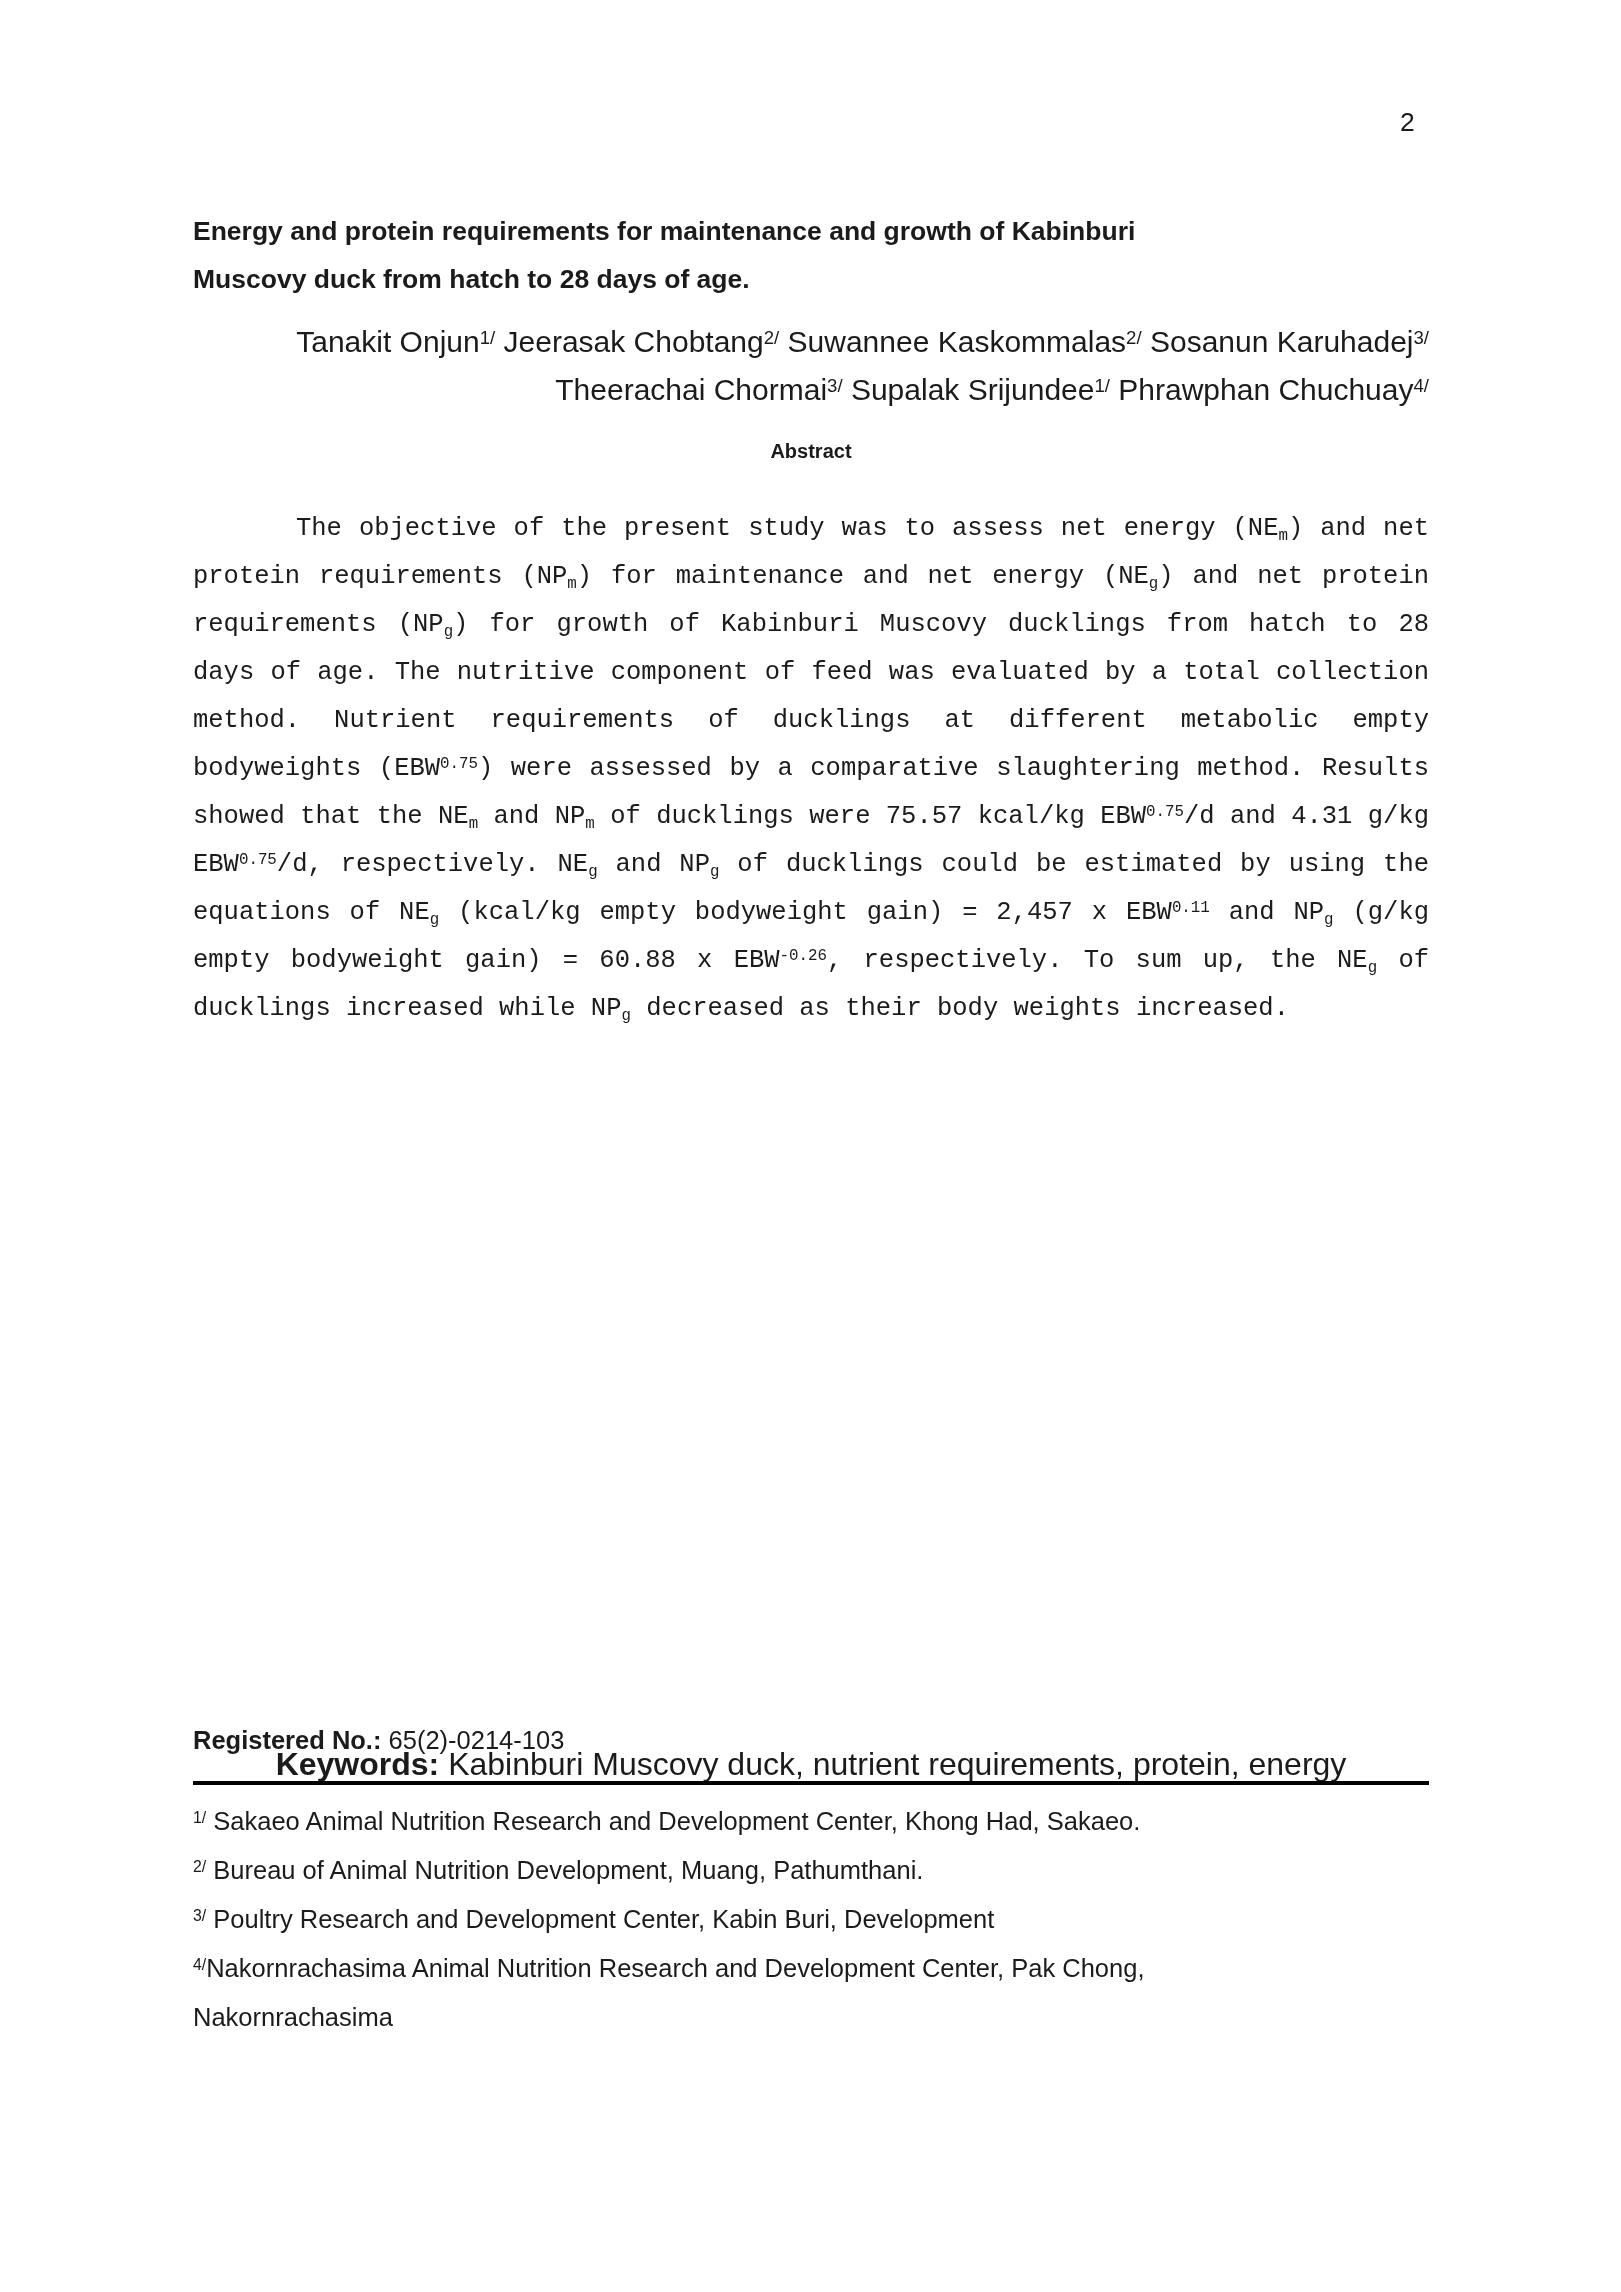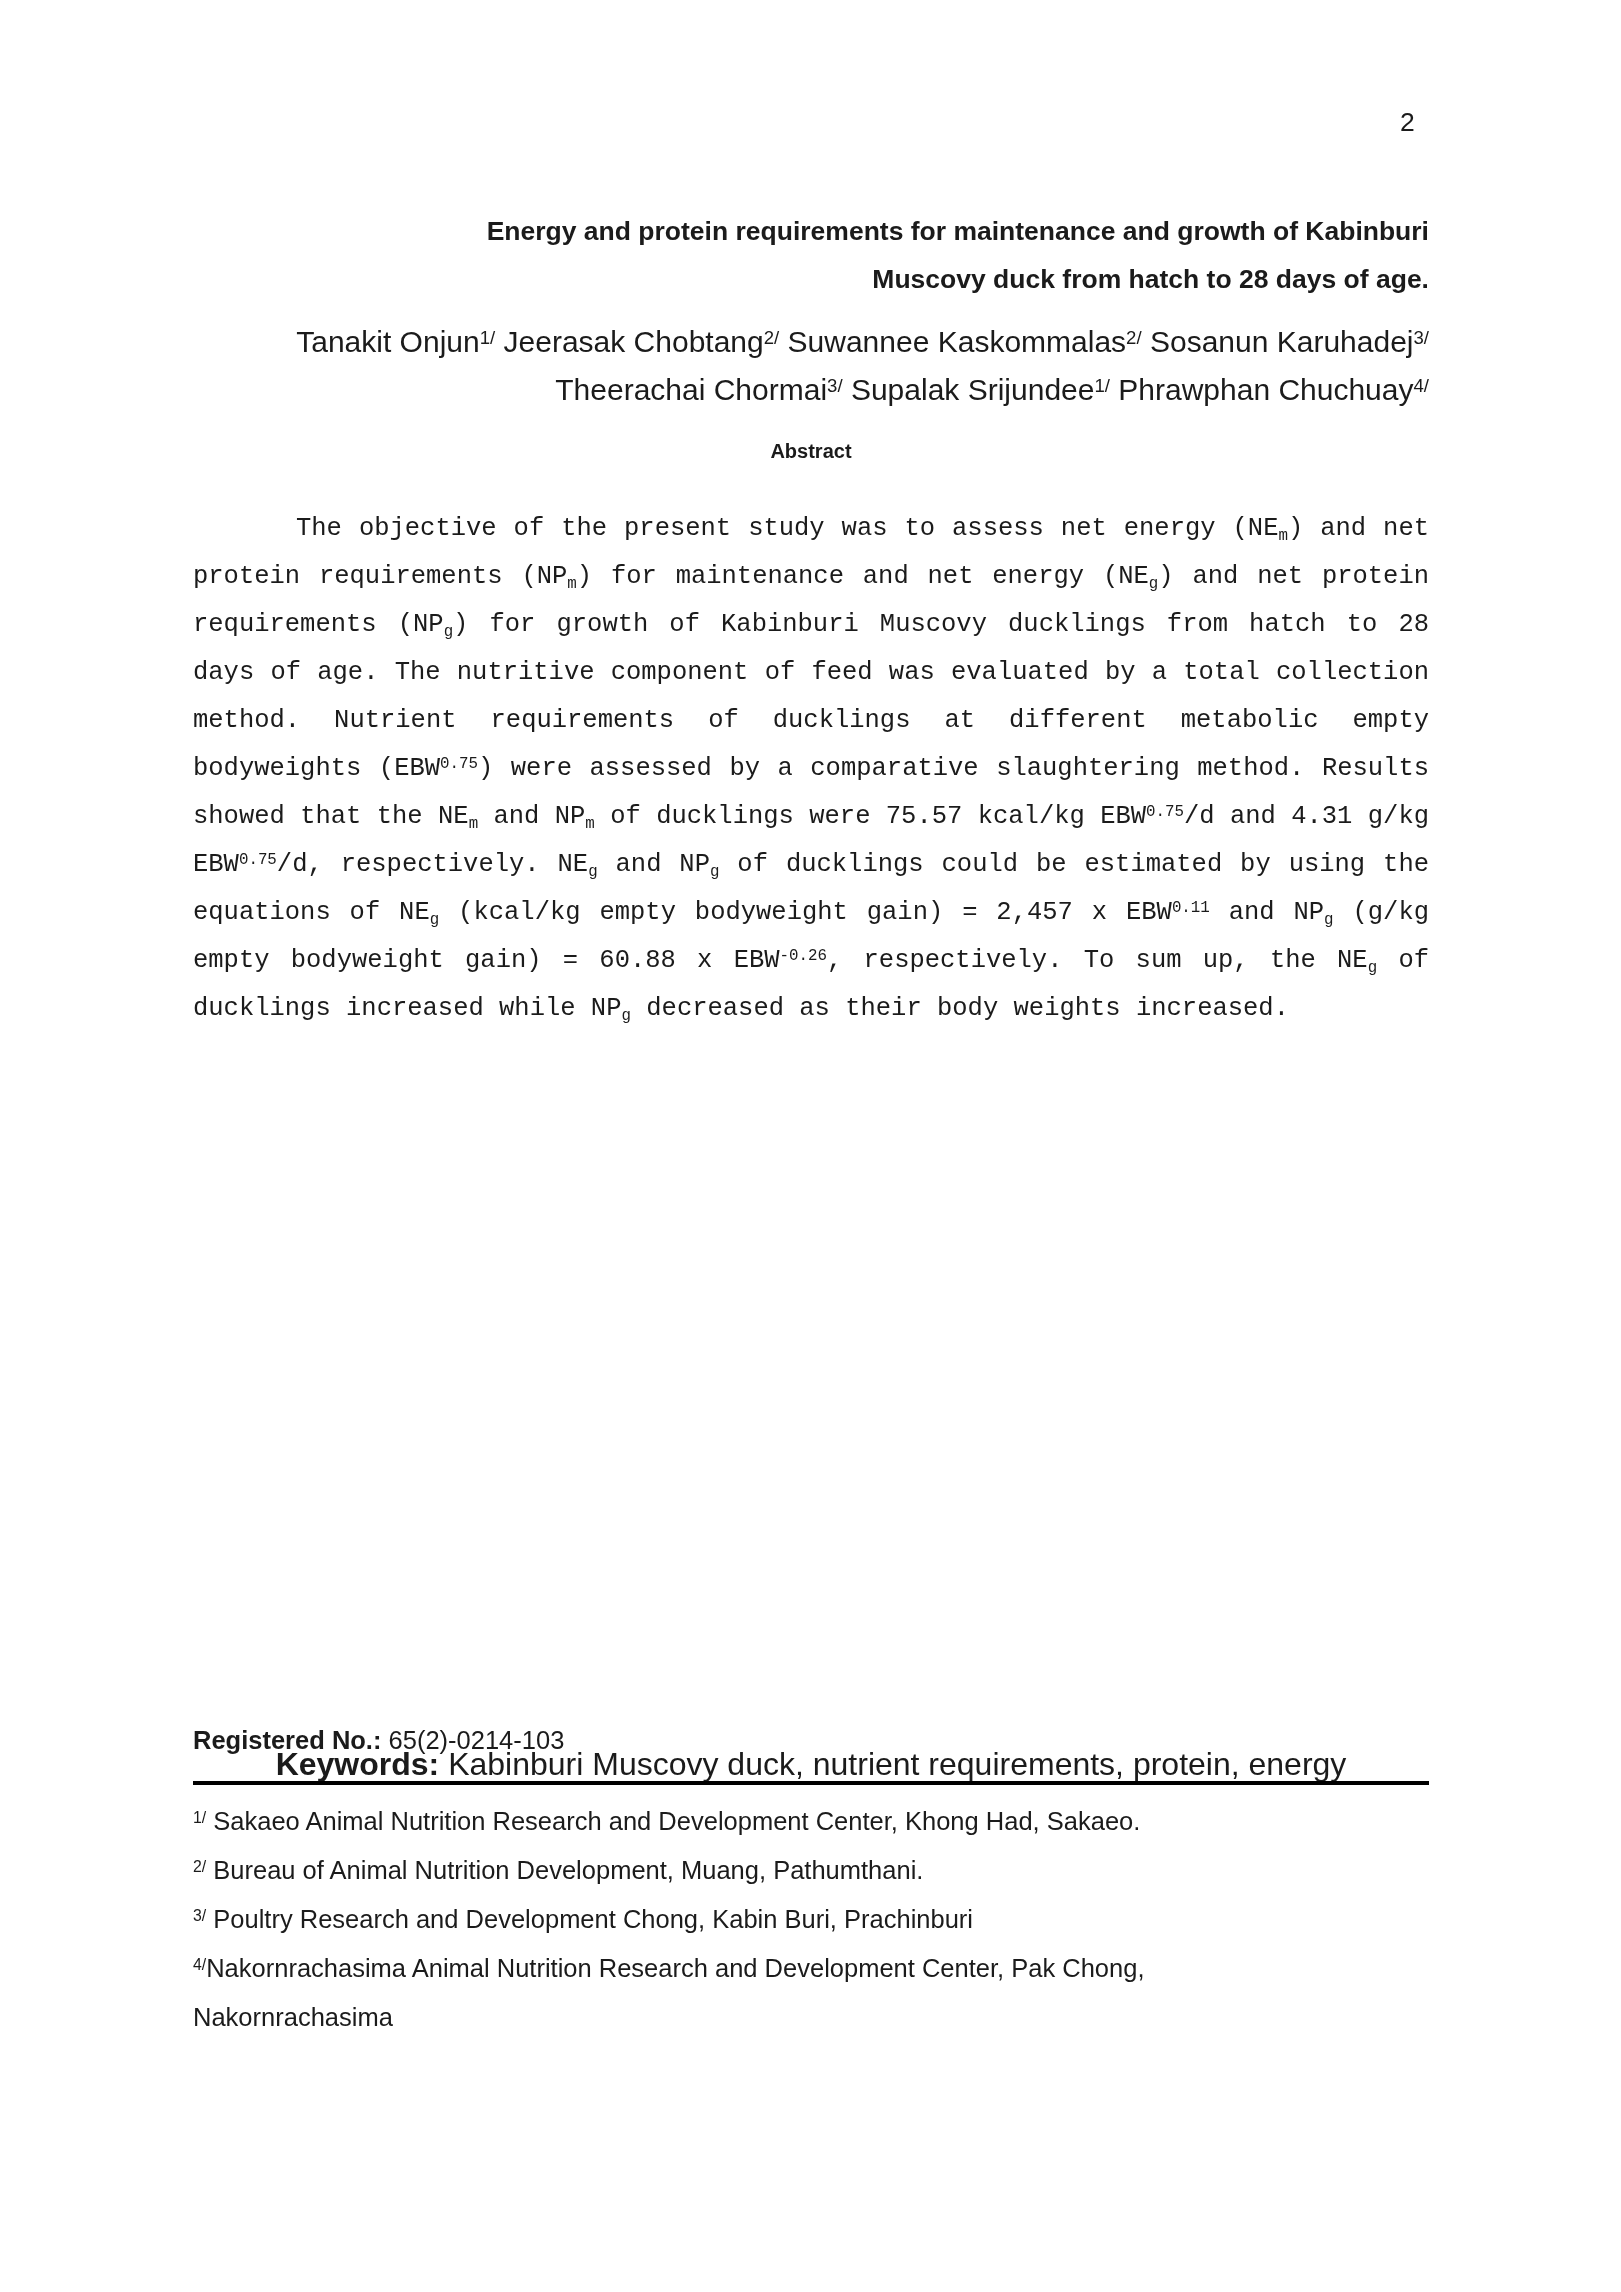--- a/index.html
+++ b/index.html
@@ -24,21 +24,21 @@
   .page-number {
     position: absolute;
     left: 1400px;
     top: 98px;
     width: 59px;
     font-size: 26.5px;
     line-height: 48px;
   }
   .title {
     top: 207px;
-    text-align: right;
+    text-align: left;
     font-size: 26.5px;
     font-weight: bold;
     line-height: 48px;
   }
   .authors {
     top: 318px;
     text-align: right;
     font-size: 30px;
     line-height: 48px;
   }
@@ -124,18 +124,18 @@
 
   <div class="rule"></div>
 
   <div class="block registered">
     <span class="bold">Registered No.:</span><span> 65(2)-0214-103</span>
   </div>
 
   <div class="block footnotes">
     <div><sup>1/</sup><span> Sakaeo Animal Nutrition Research and Development Center, Khong Had, Sakaeo.</span></div>
     <div><sup>2/</sup><span> Bureau of Animal Nutrition Development, Muang, Pathumthani.</span></div>
-    <div><sup>3/</sup><span> Poultry Research and Development Chong, Kabin Buri, Prachinburi</span></div>
+    <div><sup>3/</sup><span> Poultry Research and Development Center, Kabin Buri, Development</span></div>
     <div><sup>4/</sup><span>Nakornrachasima Animal Nutrition Research and Development Center, Pak Chong,</span><br><span>Nakornrachasima</span></div>
   </div>
 
 </div>
 
 
 </body></html>

